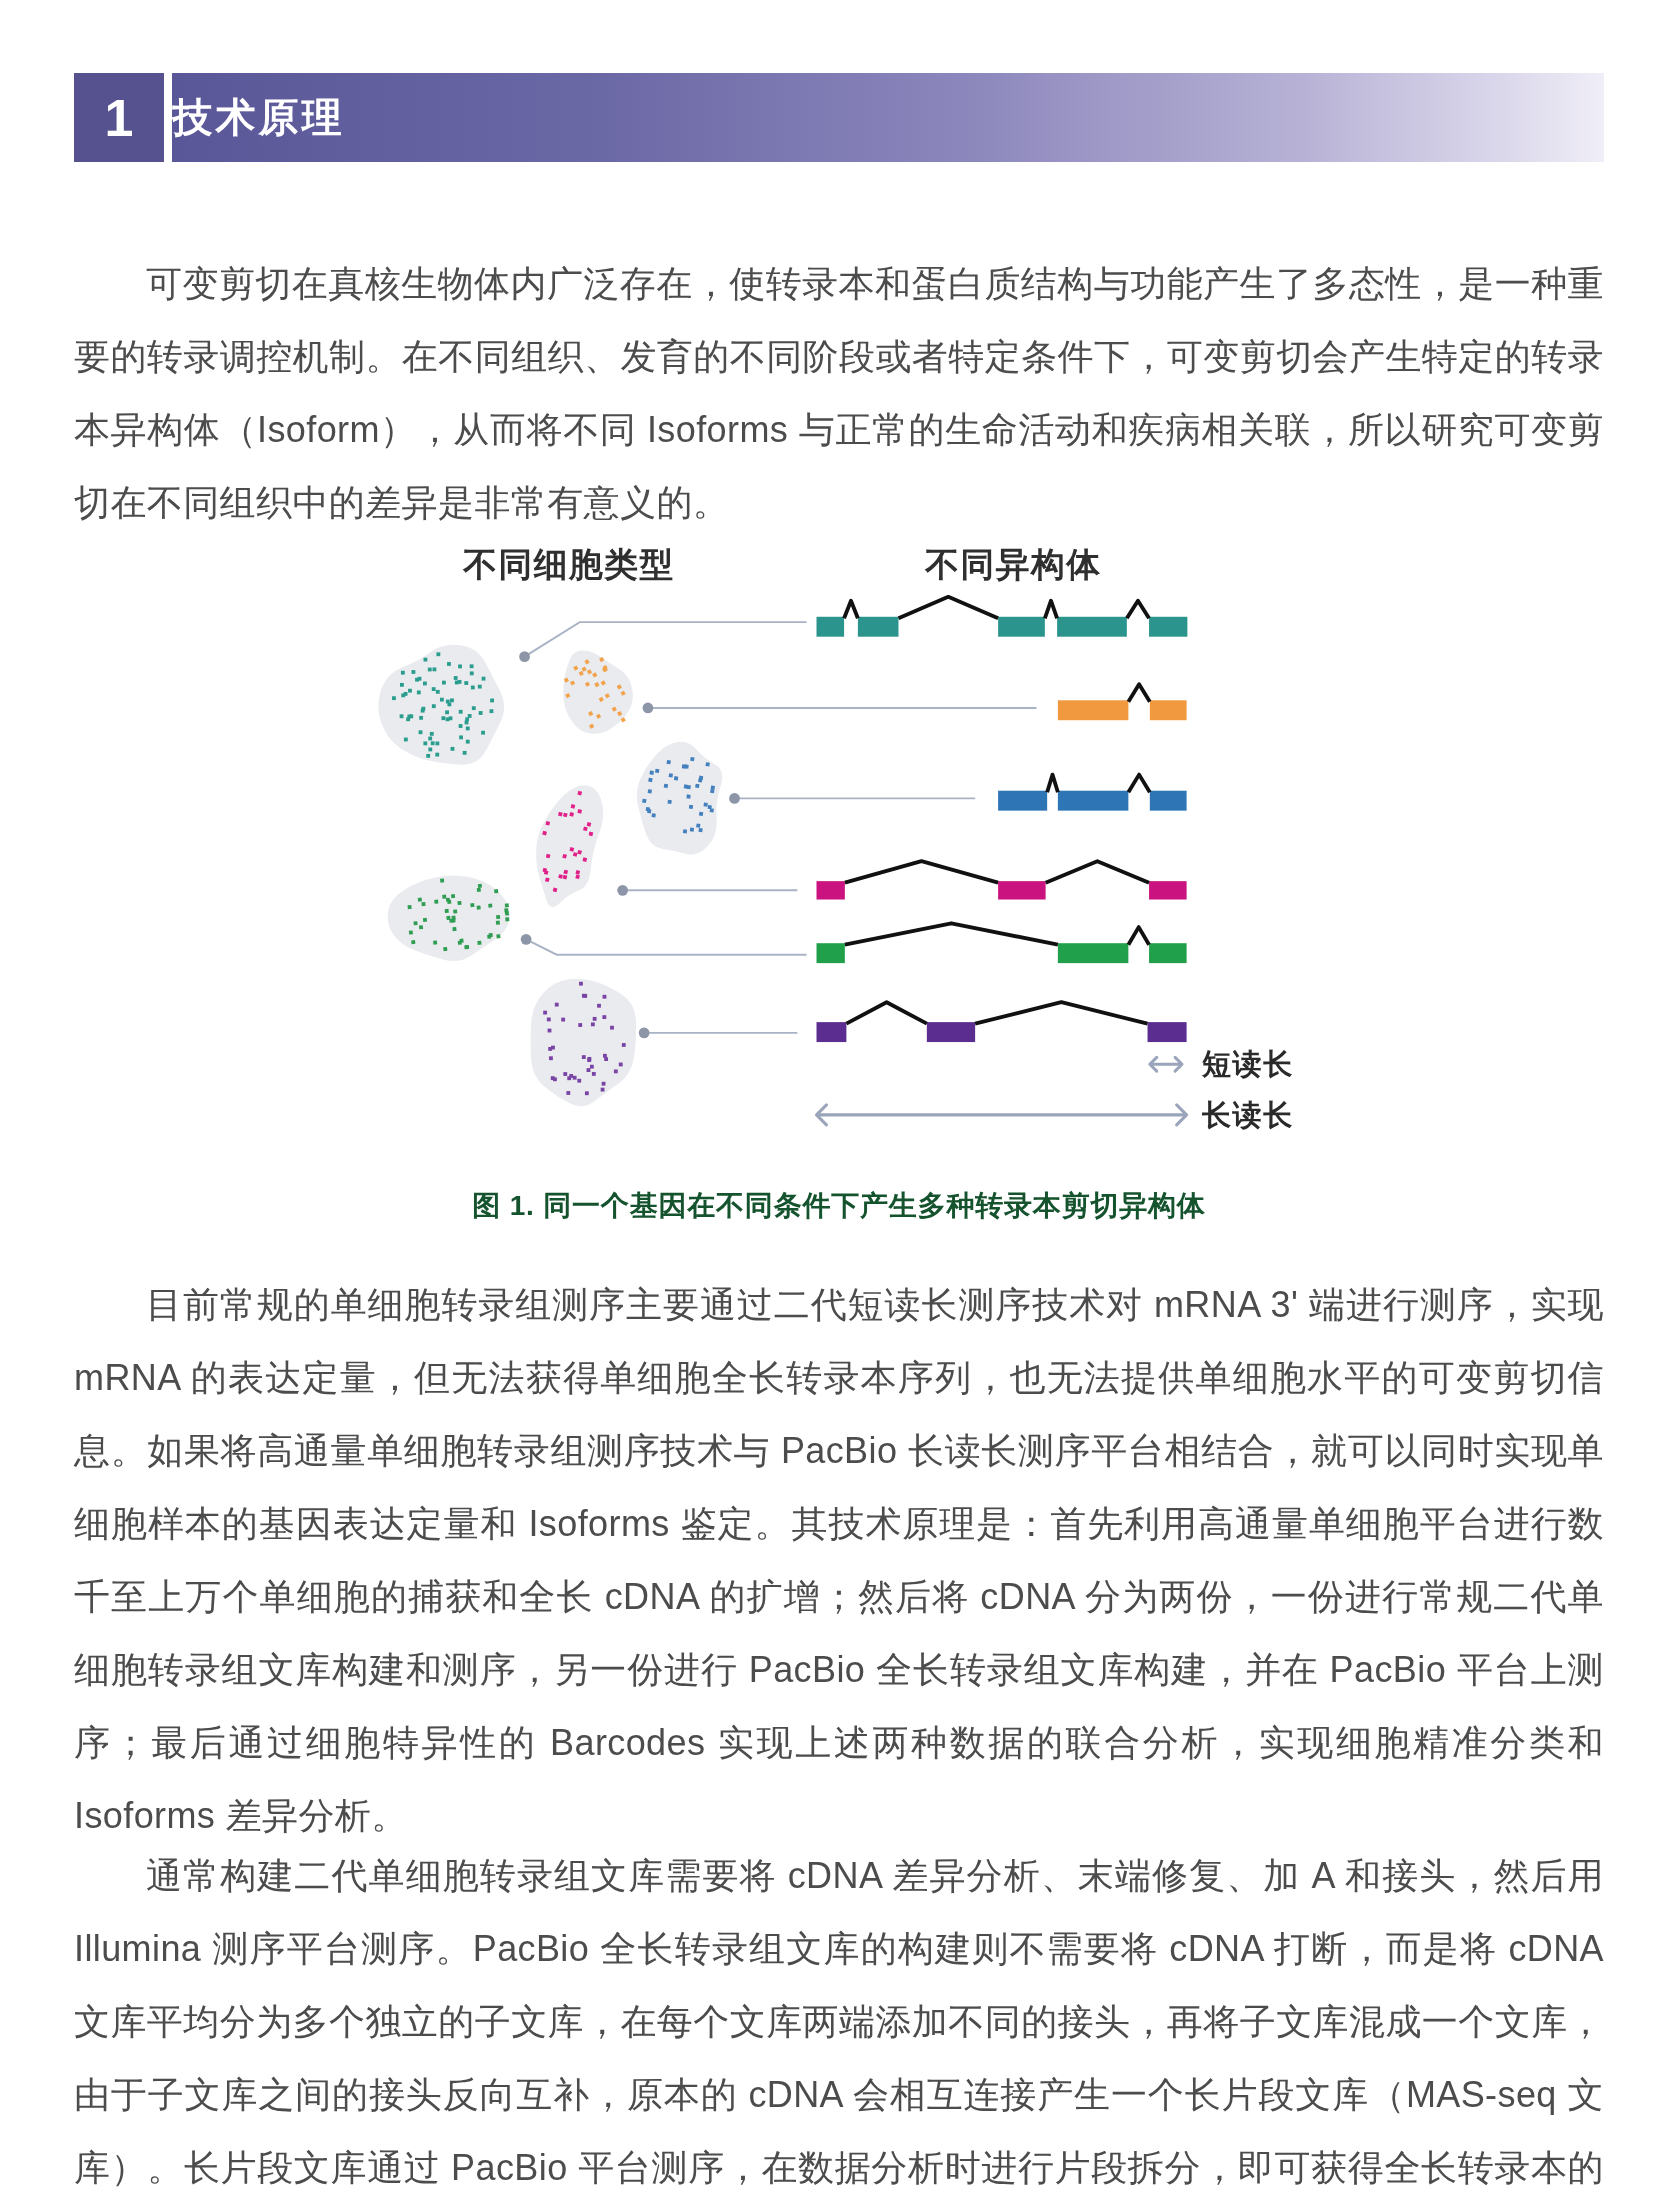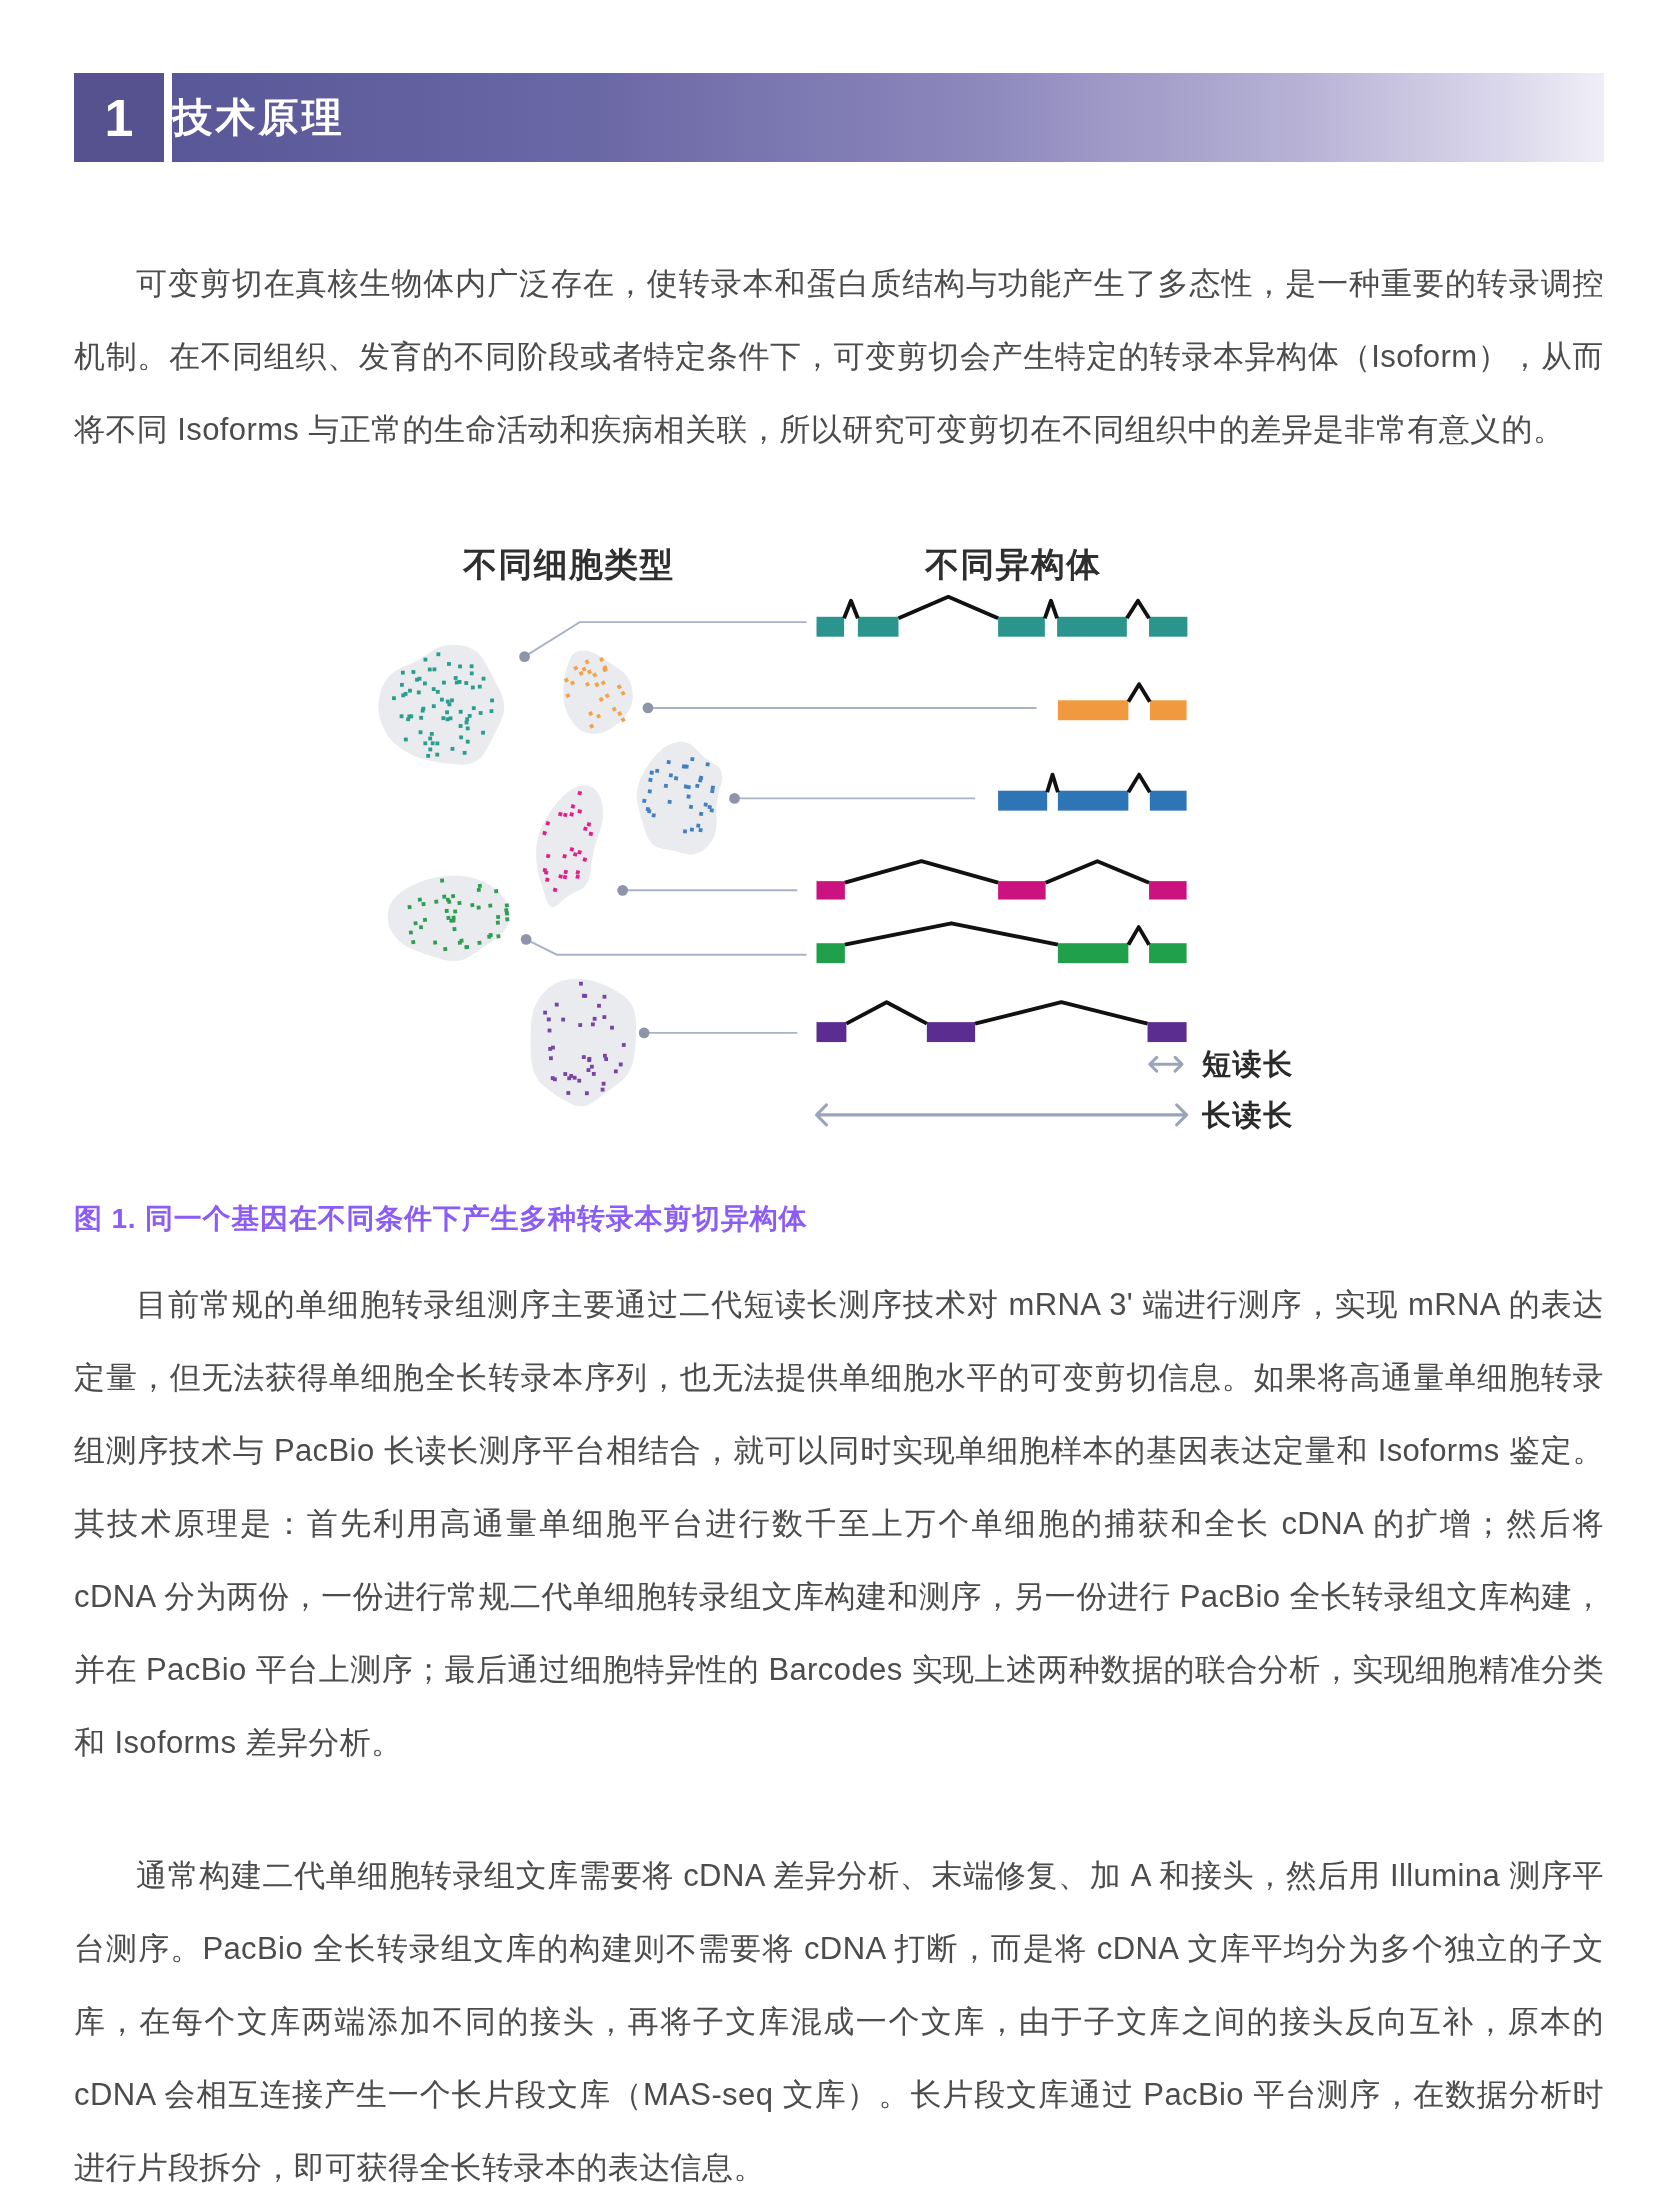--- a/index.html
+++ b/index.html
@@ -24,33 +24,32 @@
   }
   .sec-titlebar{
     width:1432px; box-sizing:border-box; 
     background:linear-gradient(90deg,#5a5798 0%,#6b68a6 30%,#8b86bb 55%,#b5b0d4 78%,#dbd7eb 93%,#f0eef7 100%);
     color:#ffffff; font-size:40px; font-weight:bold;
     display:flex; align-items:center; letter-spacing:3.1px;
   }
   
   .para{
     position:absolute; left:74px; width:1530px;
-    font-size:31px; line-height:73px; color:#4c4c4c;
+    font-size:36px; line-height:73px; color:#4c4c4c;
     text-align:justify; text-indent:2em; letter-spacing:0.4px;
   }
   #para1{top:247px;}
   #para2{top:1268px;}
   #para3{top:1839px;}
   
   .figure-wrap{position:absolute; left:345px; top:521px; width:966px; height:613px;}
   .fig-caption{
     position:absolute; left:74px; top:1187px; width:1530px;
-    text-align:left; font-size:28px; font-weight:bold; color:#8b5cf6;
+    text-align:center; font-size:28px; font-weight:bold; color:#14532d;
     letter-spacing:0.8px;
-    margin-top:13px;
   }
 </style>
 </head>
 <body>
 
 <div class="page">
 
   <div class="sec-header">
     <div class="sec-num">1</div>
     <div class="sec-titlebar">技术原理</div>

